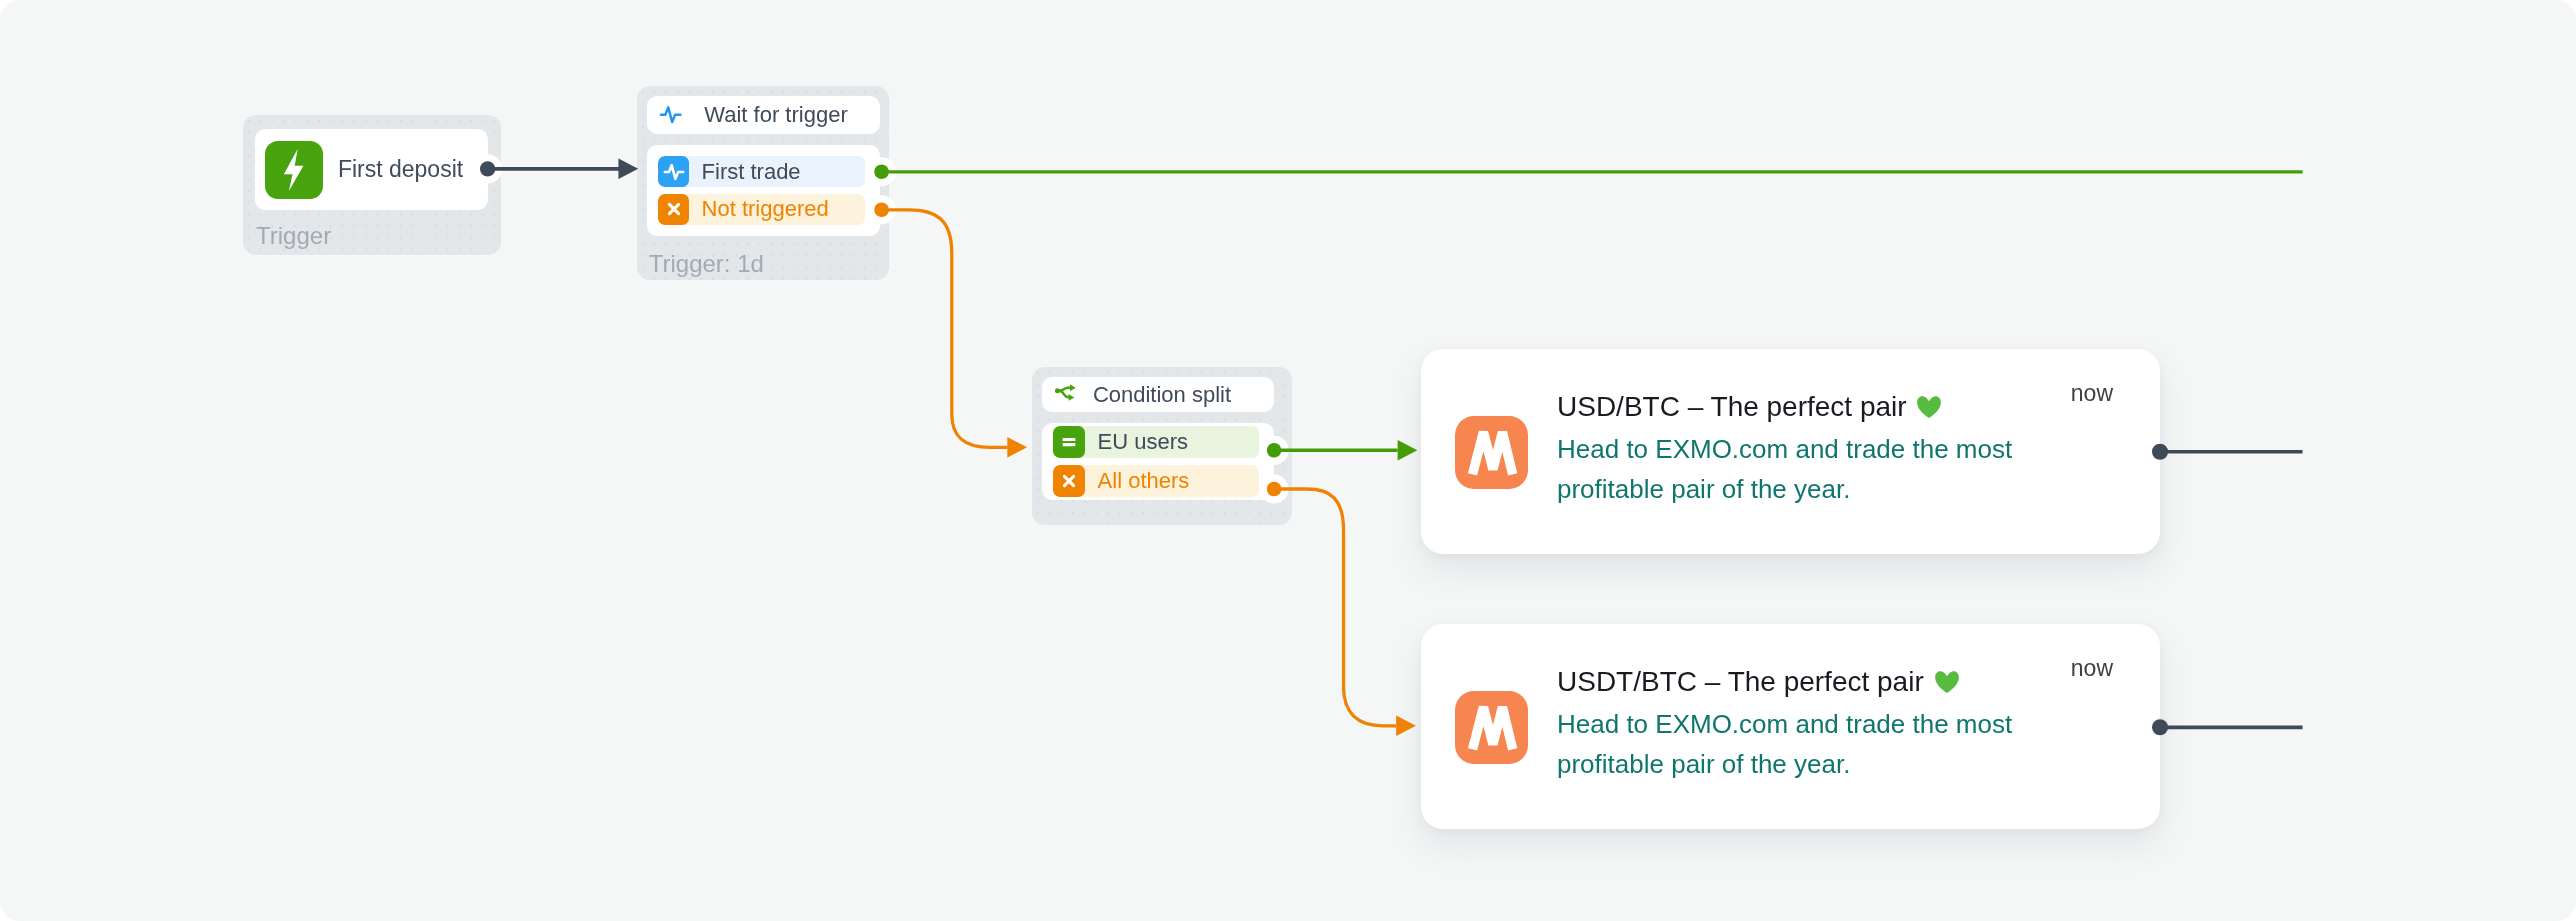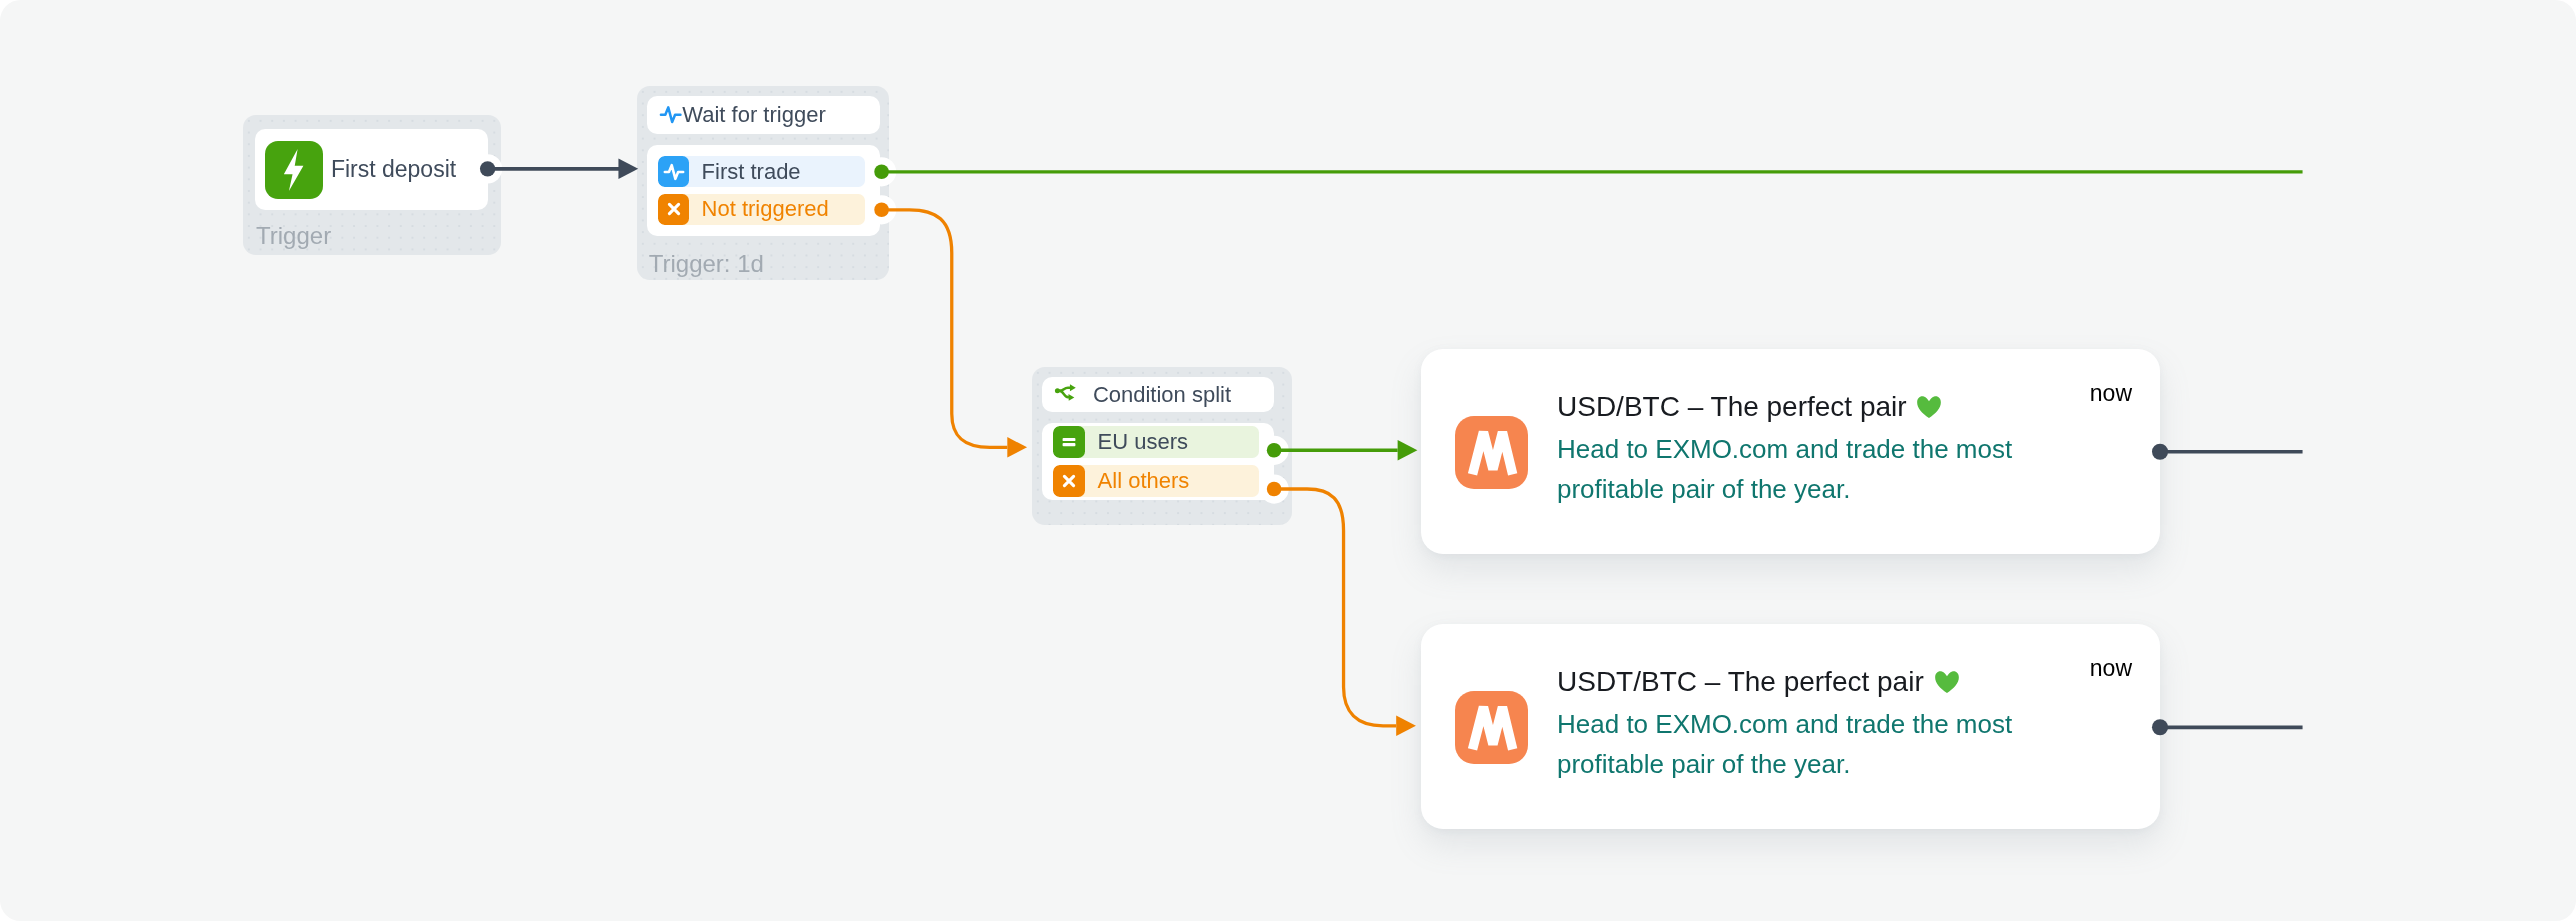--- a/index.html
+++ b/index.html
@@ -20,41 +20,41 @@
   .row-label{font-size:22px;margin-left:12.4px;white-space:nowrap;}
   .row-blue{background:#eaf3fd;}  .row-cream{background:#fdf2db;}  .row-green{background:#e9f4de;}
   .txt-slate{color:#3f4b5b;}  .txt-orange{color:#f08300;}
   .msg-card{position:absolute;width:739px;height:205px;background:#ffffff;border-radius:22px;z-index:2;
             box-shadow:0 16px 32px rgba(130,140,155,0.16),0 2.9px 8.8px rgba(130,140,155,0.08);}
   .msg-logo{position:absolute;left:34px;top:67px;width:73px;height:73px;border-radius:19px;background:#f6854f;
             display:flex;align-items:center;justify-content:center;}
   .msg-content{position:absolute;left:136px;top:39px;width:512px;}
   .msg-title{font-size:28px;font-weight:normal;color:#181b20;line-height:37px;white-space:nowrap;display:flex;align-items:center;gap:8.8px;}
   .msg-body{font-size:26px;color:#0f766e;line-height:40px;margin-top:4.4px;}
-  .msg-now{position:absolute;right:28px;top:31px;font-size:23px;color:#000000;}
+  .msg-now{position:absolute;right:47px;top:31px;font-size:23px;color:#404040;}
 </style>
 </head>
 <body>
 
 <div class="canvas">
 
   <div class="node" style="left:243px;top:115px;width:258px;height:140px">
-    <div class="panel" style="left:11.7px;top:14px;width:233px;height:81px;padding-left:10.2px;gap:8px">
+    <div class="panel" style="left:11.7px;top:14px;width:233px;height:81px;padding-left:10.2px;gap:15px">
       <div class="sq-icon" style="width:58px;height:58px;border-radius:13px;background:#47a30e">
         <svg width="58" height="58" viewBox="0 0 80 80">
           <path d="M45 11 L26 46 L38 46 L33 69 L53 34 L41 34 Z" fill="#ffffff"></path>
         </svg>
       </div>
       <div class="node-label">First deposit</div>
     </div>
     <div class="caption" style="left:13px;top:107px">Trigger</div>
   </div>
 
   <div class="node" style="left:637px;top:86px;width:252px;height:194px">
-    <div class="panel" style="left:10.2px;top:10.2px;width:233px;height:38px;padding-left:11.7px;gap:0">
+    <div class="panel" style="left:10.2px;top:10.2px;width:233px;height:38px;padding-left:11.7px;gap:22px">
       <div class="sq-icon">
         <svg width="23.4" height="23.4" viewBox="0 0 24 24">
           <polyline points="2,12 6.5,12 9.5,4.5 13.5,19.5 16.5,12 22,12" fill="none" stroke="#2196f3" stroke-width="2.6" stroke-linecap="round" stroke-linejoin="round"></polyline>
         </svg>
       </div>
       <div class="header-label">Wait for trigger</div>
     </div>
     <div class="panel rows" style="left:10.2px;top:59px;width:233px;height:91px">
       <div class="row row-blue">
         <div class="row-icon" style="background:#2ca2f6">

